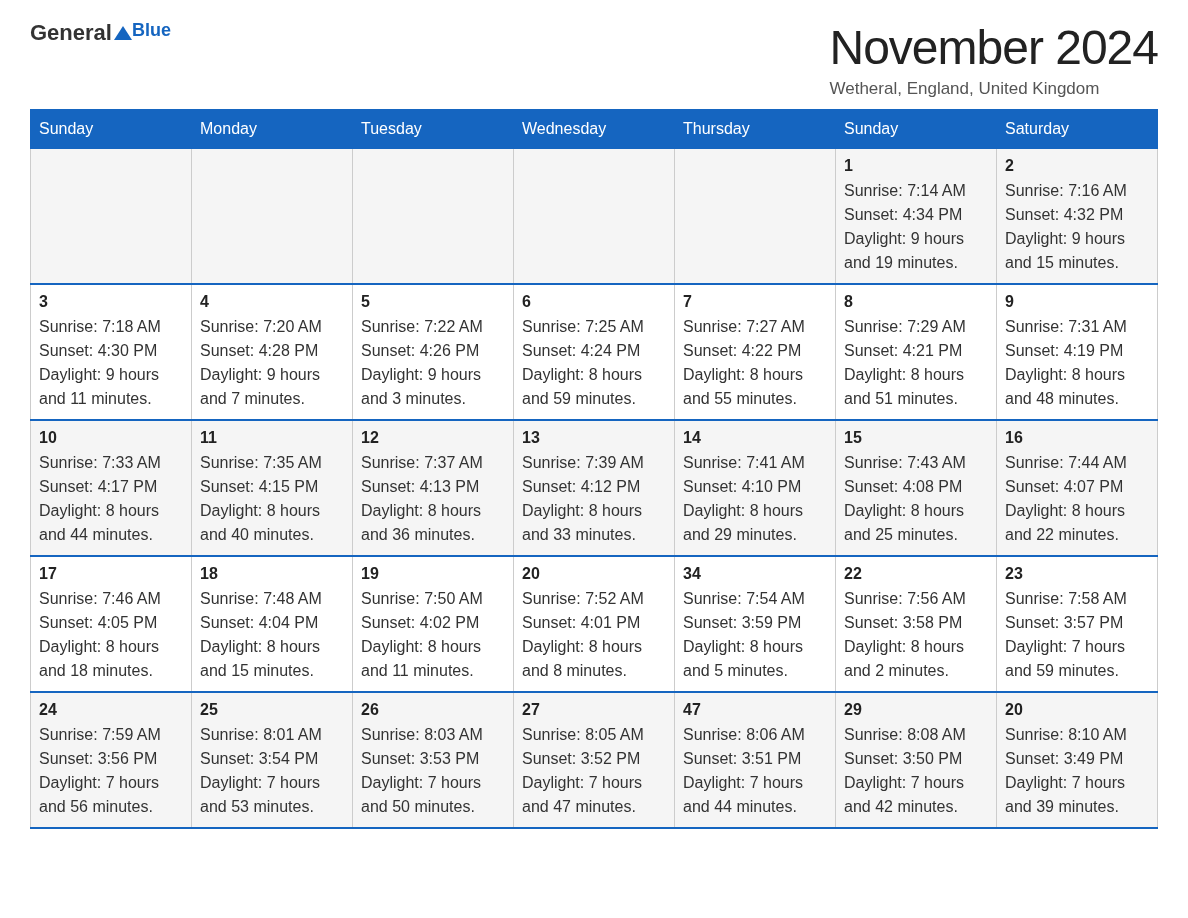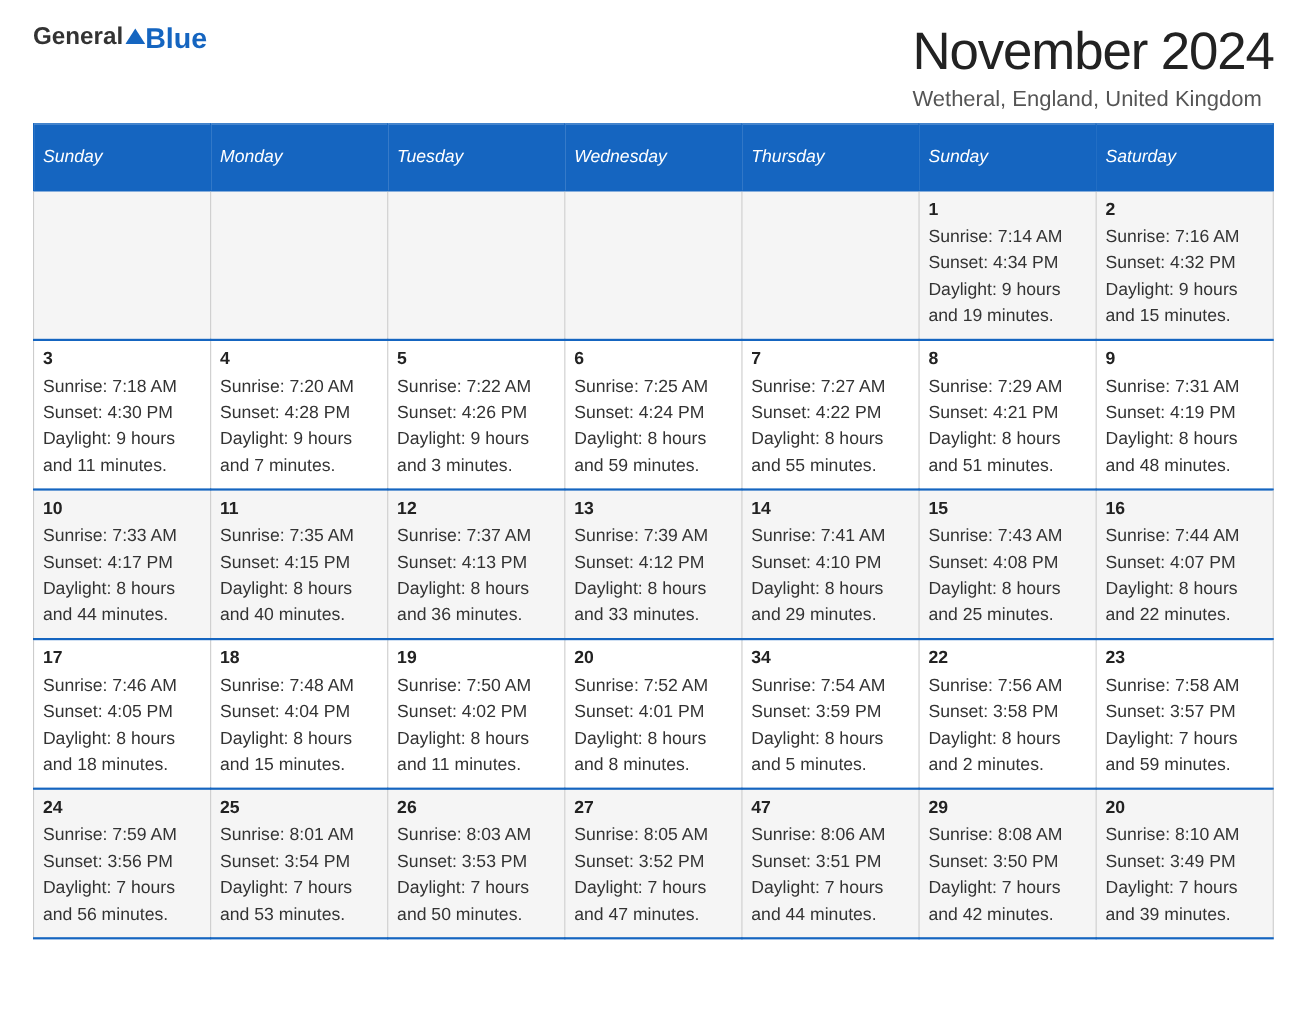--- a/index.html
+++ b/index.html
@@ -15,21 +15,21 @@
       justify-content: space-between;
       align-items: flex-start;
       margin-bottom: 10px;
     }
     .logo-text-general {
       font-size: 22px;
       font-weight: bold;
       color: #333;
     }
     .logo-text-blue {
-      font-size: 26px;
+      font-size: 18px;
       font-weight: bold;
       color: #1565c0;
     }
     .logo-wrapper {
       display: flex;
       flex-direction: row;
       align-items: flex-start;
     }
     .logo-row {
       display: flex;
@@ -37,38 +37,37 @@
     }
     .title-section {
     }
     .calendar-title {
       font-size: 48px;
       font-weight: normal;
       color: #222;
       letter-spacing: -1px;
     }
     .calendar-subtitle {
-      font-size: 20px;
+      font-size: 17px;
       color: #555;
       margin-top: 4px;
     }
     .calendar {
       width: 100%;
       border-collapse: collapse;
       margin-top: 10px;
     }
     .calendar thead tr th {
       background-color: #1565c0;
       color: #fff;
-      padding: 21px 8px;
+      padding: 10px 8px;
       text-align: left;
       font-size: 16px;
       font-weight: normal;
       border: 1px solid #1565c0;
-      font-style: italic;
     }
     .calendar tbody tr {
       border-bottom: 2px solid #1565c0;
     }
     .calendar tbody tr td {
       vertical-align: top;
       padding: 8px 8px;
       font-size: 13px;
       color: #333;
       border-left: 1px solid #ccc;

